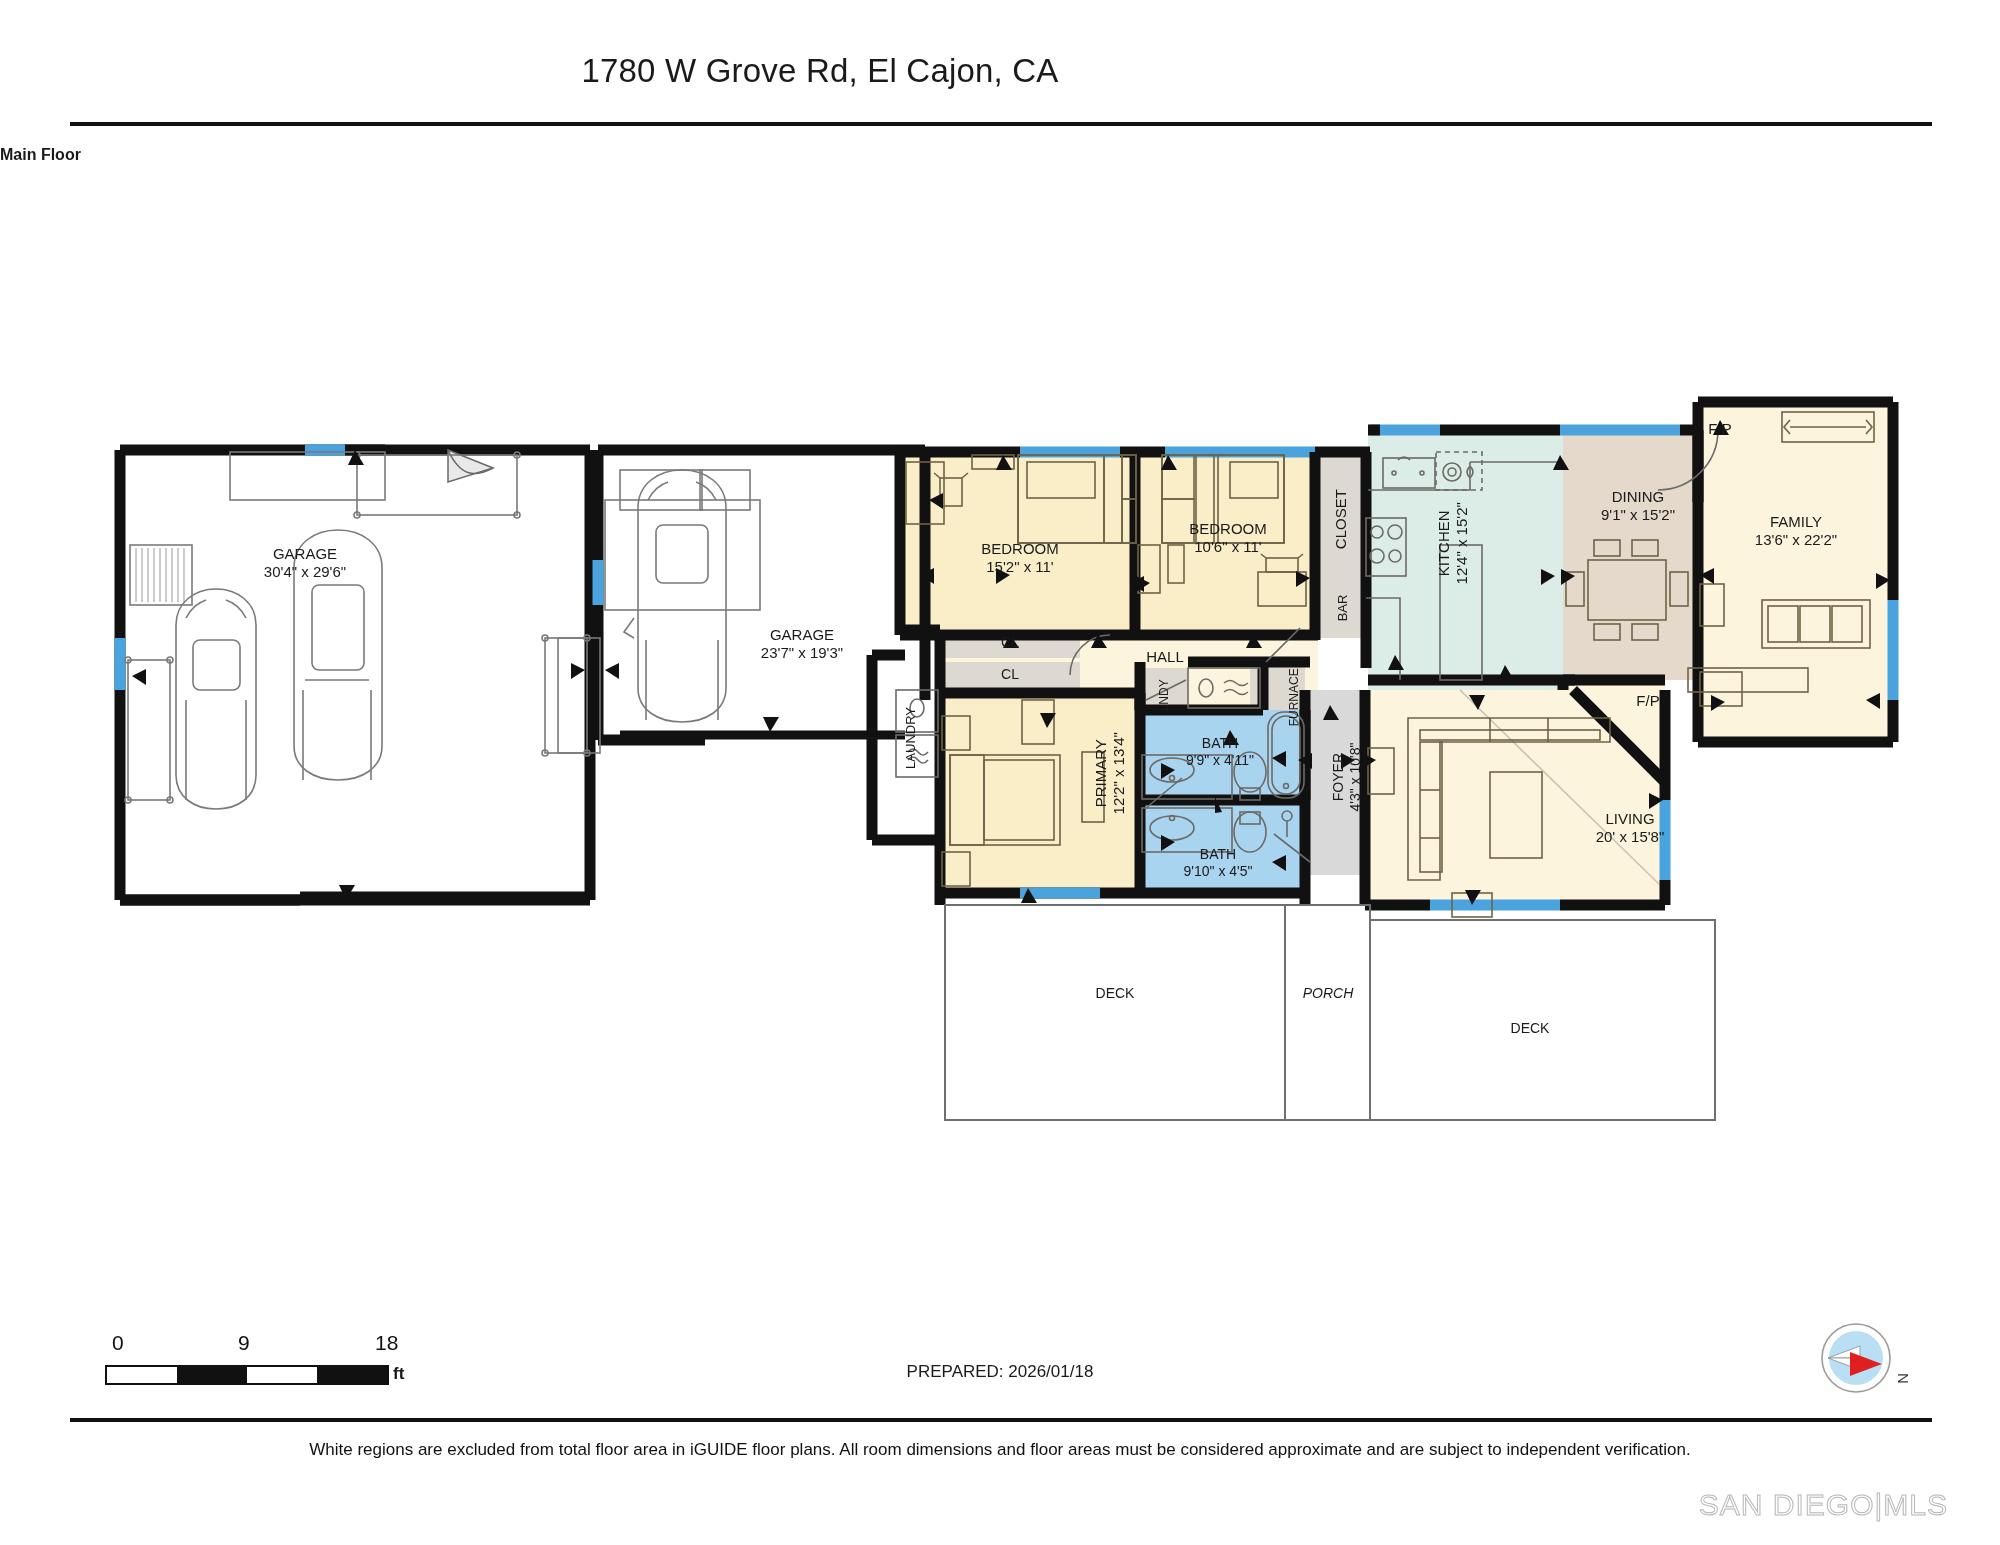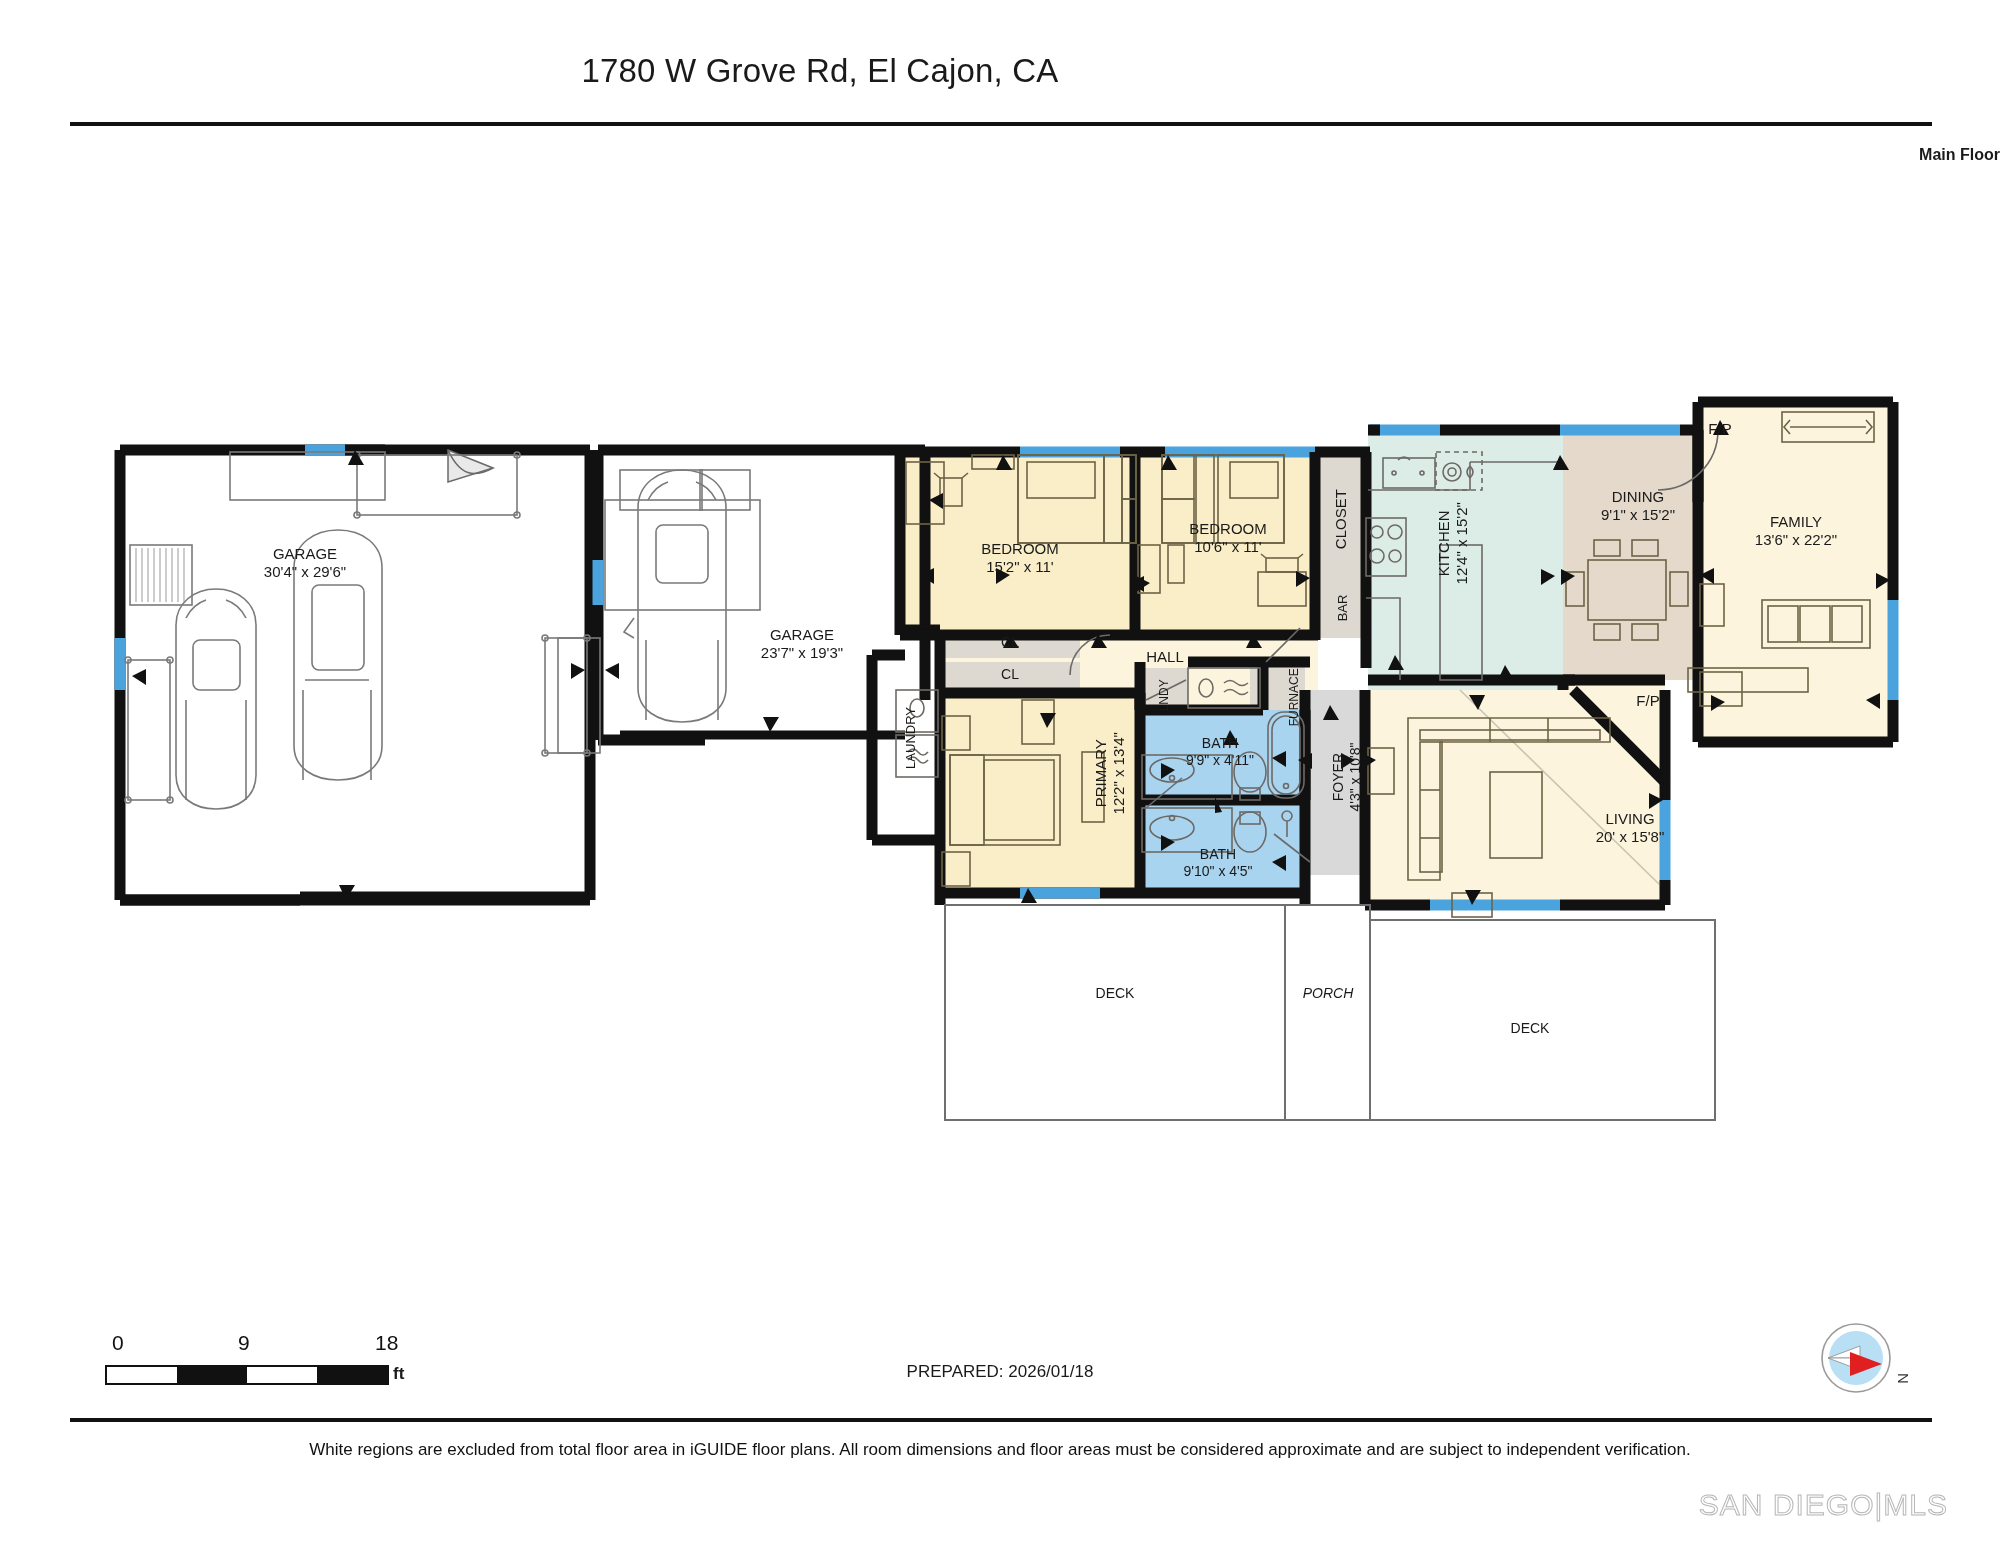--- a/index.html
+++ b/index.html
@@ -7,21 +7,21 @@
 
   
   #title{
     position:absolute;left:0;top:52px;width:1624px;text-align:center;
     font-size:33px;font-weight:normal;letter-spacing:.2px;margin-left:8px;
   }
   #title-rule{
     position:absolute;left:70px;top:122px;width:1862px;height:4px;background:#111;
   }
   #floor-label{
-    position:absolute;left:0;top:146px;width:2000px;text-align:right;
+    position:absolute;left:0;top:146px;width:2000px;text-align:left;
     font-size:16px;font-weight:bold;
   }
 
   
   #plan{position:absolute;left:0;top:0;width:2000px;height:1300px;}
 
   
   #scalebar{position:absolute;left:105px;top:1365px;width:280px;height:16px;border:2px solid #111;display:flex;}
   #scalebar div{flex:1 1 0;}
   .sb-dark{background:#111;}

